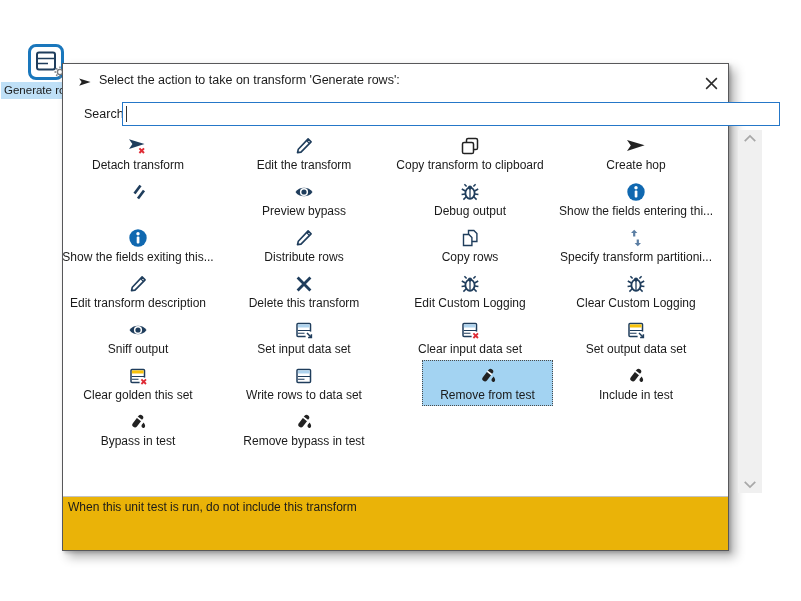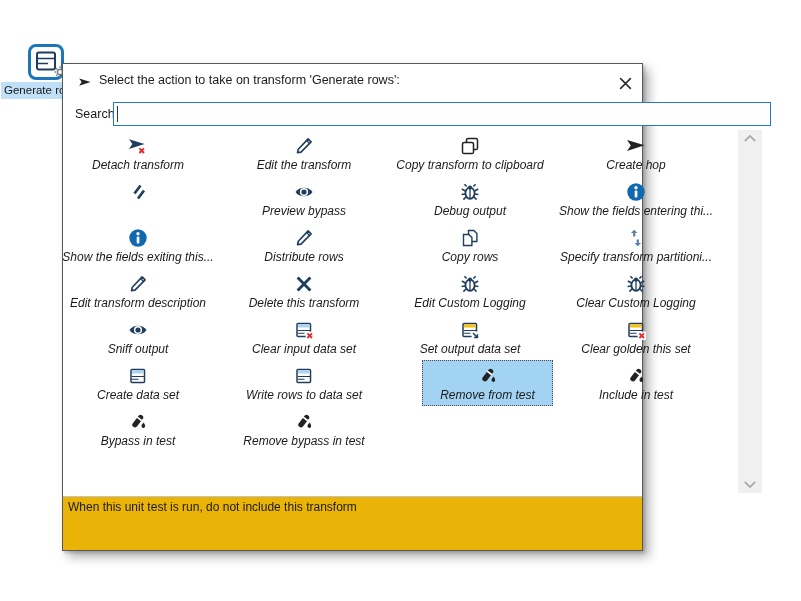--- a/index.html
+++ b/index.html
@@ -8,41 +8,41 @@
 
   
   .step{position:absolute;left:28px;top:44px;width:36px;height:36px;border:3px solid #1a77bc;
         border-radius:8px;background:#fff;box-sizing:border-box;}
   .step .glyph{position:absolute;left:3px;top:3px;}
   .step .gear{position:absolute;right:-5px;bottom:-5px;}
   .step-label{position:absolute;left:1px;top:82px;width:110px;height:17px;background:#bfe0f7;
         font-size:11.5px;line-height:17px;padding-left:3px;white-space:nowrap;overflow:hidden;box-sizing:border-box;}
 
   
-  .dialog{position:absolute;left:62px;top:63px;width:581px;height:488px;background:#fff;
+  .dialog{position:absolute;left:62px;top:63px;width:667px;height:488px;background:#fff;
         border:1px solid #58585a;box-sizing:border-box;
         box-shadow:6px 6px 10px rgba(0,0,0,.30),2px 2px 3px rgba(0,0,0,.18);}
   .title-row{position:absolute;left:0;top:0;width:100%;height:34px;}
   .title-arrow{position:absolute;left:14px;top:11px;width:16px;height:13px;}
   .title-text{position:absolute;left:36px;top:9px;font-size:12.5px;white-space:nowrap;}
   .close-btn{position:absolute;right:8px;top:10px;width:18px;height:18px;display:flex;
         align-items:center;justify-content:center;cursor:default;}
 
-  .search-row{position:absolute;left:8px;top:38px;width:100%;height:28px;text-decoration:underline;}
+  .search-row{position:absolute;left:17px;top:38px;width:100%;height:28px;text-decoration:underline;}
   .search-label{position:absolute;left:4px;top:5px;font-size:12.5px;}
   .search-input{position:absolute;left:42px;top:0;width:658px;height:24px;border:1px solid #2577c8;
         background:#fff;box-sizing:border-box;font-size:12.5px;padding:2px 4px;outline:none;
         font-family:"Liberation Sans",sans-serif;}
   .caret{position:absolute;left:46px;top:4px;width:1px;height:16px;background:#333;}
 
   
   .grid{position:absolute;left:-8px;top:66px;width:683px;display:grid;
         grid-template-columns:repeat(4,166px);grid-auto-rows:46px;}
   .cell{display:flex;flex-direction:column;align-items:center;justify-content:flex-start;
-        padding-top:4px;box-sizing:border-box;border:1px dotted transparent;font-style:italic;}
+        padding-top:4px;box-sizing:border-box;border:1px dotted transparent;}
   .cell.selected{background:#a3d3f2;border:1px dotted #4a4a4a;margin-left:35px;}
   .cell .ic{height:21px;display:flex;align-items:center;justify-content:center;}
   .cell .lbl{font-size:12px;line-height:14px;margin-top:2px;white-space:nowrap;}
 
   
   .scrollbar{position:absolute;left:675px;top:66px;width:24px;height:363px;background:#f0f0f0;}
   .scroll-arrow{position:absolute;left:0;width:24px;height:17px;display:flex;align-items:center;justify-content:center;}
   .scroll-arrow.up{top:0;}
   .scroll-arrow.down{bottom:0;}
 
@@ -265,20 +265,32 @@
           </span>
           <span class="lbl">Sniff output</span>
         </div>
         <div class="cell">
           <span class="ic">
             <svg width="20" height="20" viewBox="0 0 20 20">
               <rect x="3" y="3.5" width="13.5" height="13" rx="1" fill="#fff" stroke="#1f3d5c" stroke-width="1.5"></rect>
               <rect x="3.9" y="4.4" width="11.7" height="3.1" fill="#aed3ee"></rect>
               <path d="M3.9 10.5 H16 M3.9 13.3 H10.5" stroke="#1f3d5c" stroke-width="1.1"></path>
               <rect x="11.6" y="11.6" width="8.4" height="8.4" fill="#fff"></rect>
+              <path d="M13 13 L17.2 17.2 M17.4 14.2 V17.5 H14.1" stroke="#1f3d5c" stroke-width="1.5" fill="none"></path>
+            </svg>
+          </span>
+          <span class="lbl">Set input data set</span>
+        </div>
+        <div class="cell">
+          <span class="ic">
+            <svg width="20" height="20" viewBox="0 0 20 20">
+              <rect x="3" y="3.5" width="13.5" height="13" rx="1" fill="#fff" stroke="#1f3d5c" stroke-width="1.5"></rect>
+              <rect x="3.9" y="4.4" width="11.7" height="3.1" fill="#aed3ee"></rect>
+              <path d="M3.9 10.5 H16 M3.9 13.3 H10.5" stroke="#1f3d5c" stroke-width="1.1"></path>
+              <rect x="11.6" y="11.6" width="8.4" height="8.4" fill="#fff"></rect>
               <path d="M13.4 13.4 L18 18 M18 13.4 L13.4 18" stroke="#df2b35" stroke-width="1.8"></path>
             </svg>
           </span>
           <span class="lbl">Clear input data set</span>
         </div>
         <div class="cell">
           <span class="ic">
             <svg width="20" height="20" viewBox="0 0 20 20">
               <rect x="3" y="3.5" width="13.5" height="13" rx="1" fill="#fff" stroke="#1f3d5c" stroke-width="1.5"></rect>
               <rect x="3.9" y="4.4" width="11.7" height="3.1" fill="#f7c20a"></rect>
@@ -293,30 +305,20 @@
           <span class="ic">
             <svg width="20" height="20" viewBox="0 0 20 20">
               <rect x="3" y="3.5" width="13.5" height="13" rx="1" fill="#fff" stroke="#1f3d5c" stroke-width="1.5"></rect>
               <rect x="3.9" y="4.4" width="11.7" height="3.1" fill="#f7c20a"></rect>
               <path d="M3.9 10.5 H16 M3.9 13.3 H10.5" stroke="#1f3d5c" stroke-width="1.1"></path>
               <rect x="11.6" y="11.6" width="8.4" height="8.4" fill="#fff"></rect>
               <path d="M13.4 13.4 L18 18 M18 13.4 L13.4 18" stroke="#df2b35" stroke-width="1.8"></path>
             </svg>
           </span>
           <span class="lbl">Clear golden this set</span>
-        </div>
-        <div class="cell">
-          <span class="ic">
-            <svg width="20" height="20" viewBox="0 0 20 20">
-              <rect x="3" y="3.5" width="13.5" height="13" rx="1" fill="#fff" stroke="#1f3d5c" stroke-width="1.5"></rect>
-              <rect x="3.9" y="4.4" width="11.7" height="3.1" fill="#aed3ee"></rect>
-              <path d="M3.9 10.5 H16 M3.9 13.3 H10.5" stroke="#1f3d5c" stroke-width="1.1"></path>
-            </svg>
-          </span>
-          <span class="lbl">Create data set</span>
         </div>
         <div class="cell">
           <span class="ic">
             <svg width="20" height="20" viewBox="0 0 20 20">
               <rect x="3" y="3.5" width="13.5" height="13" rx="1" fill="#fff" stroke="#1f3d5c" stroke-width="1.5"></rect>
               <rect x="3.9" y="4.4" width="11.7" height="3.1" fill="#aed3ee"></rect>
               <path d="M3.9 10.5 H16 M3.9 13.3 H10.5" stroke="#1f3d5c" stroke-width="1.1"></path>
             </svg>
           </span>
           <span class="lbl">Write rows to data set</span>

